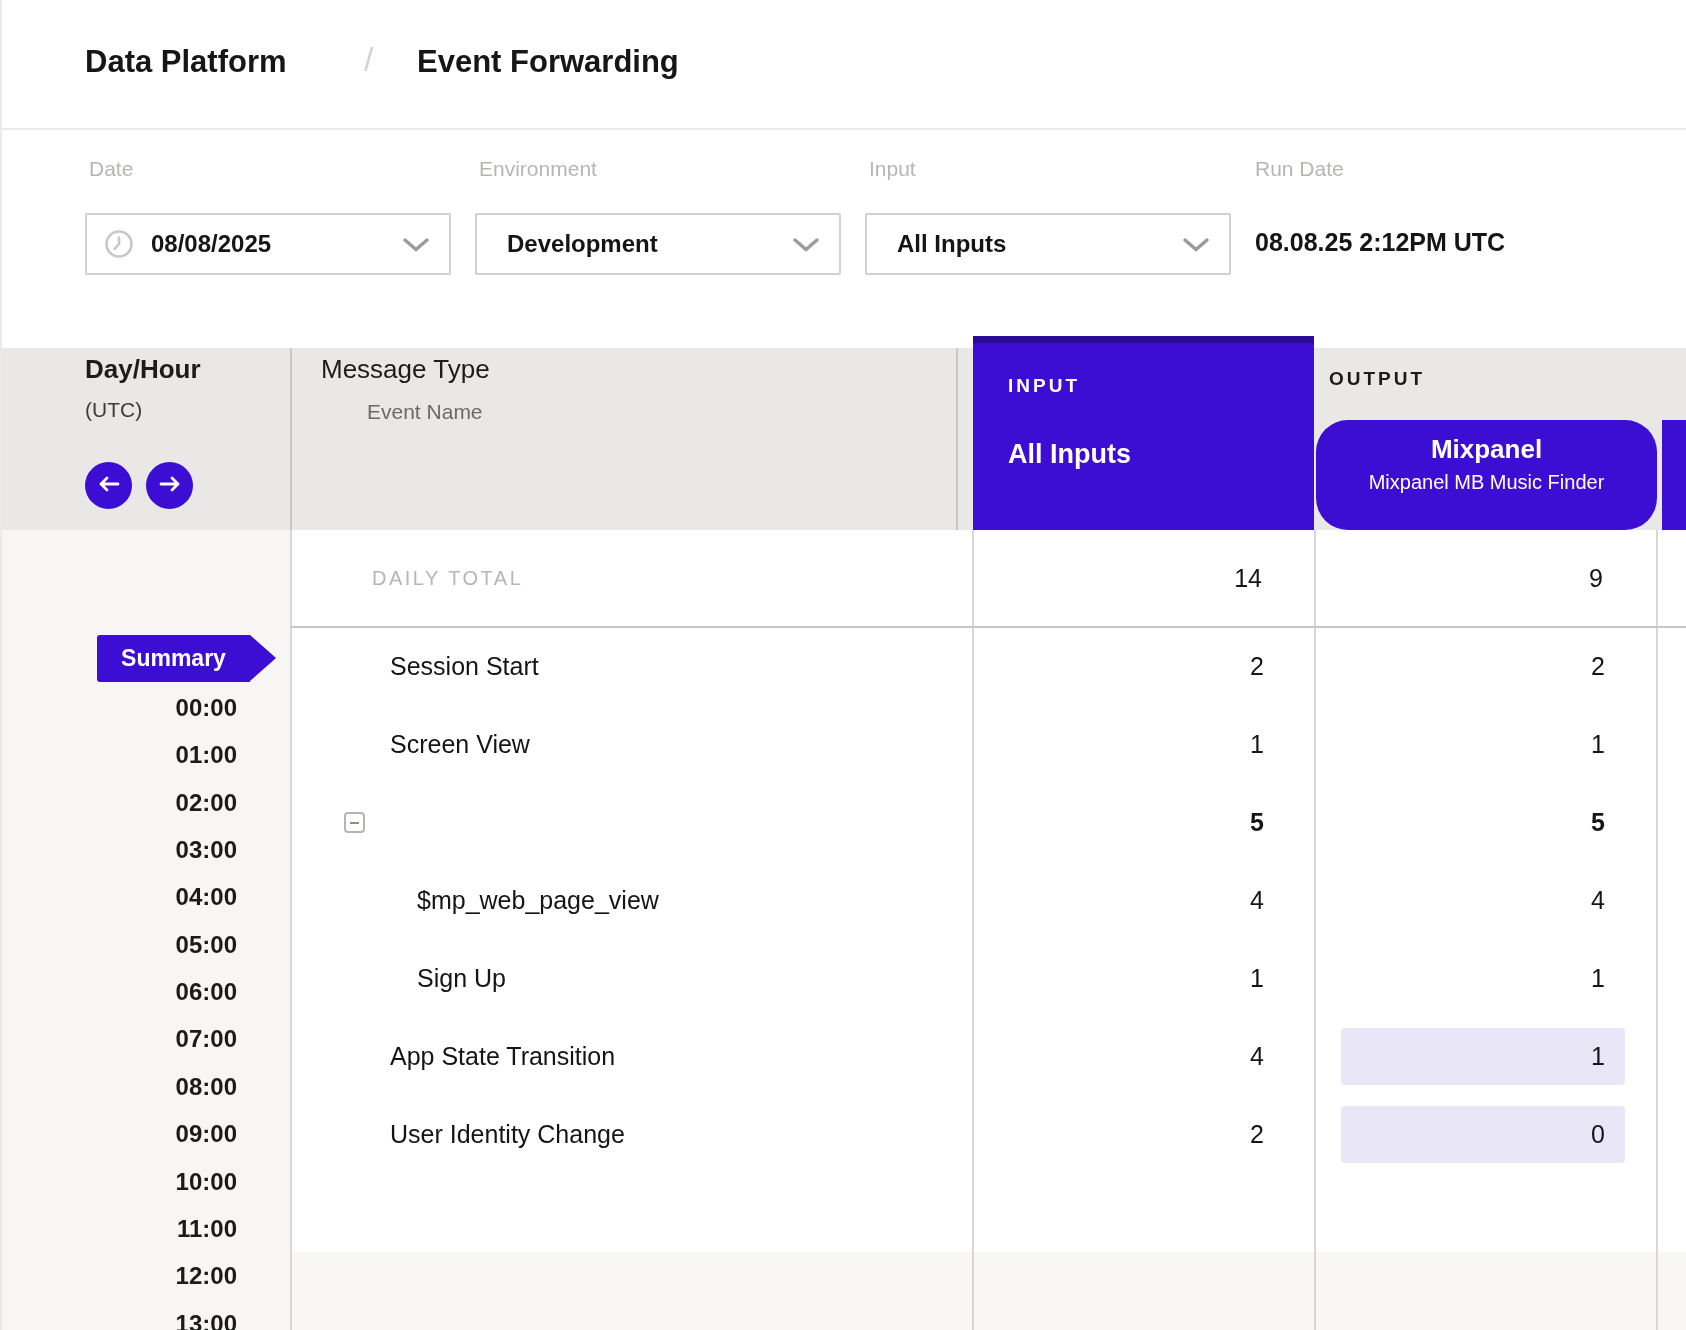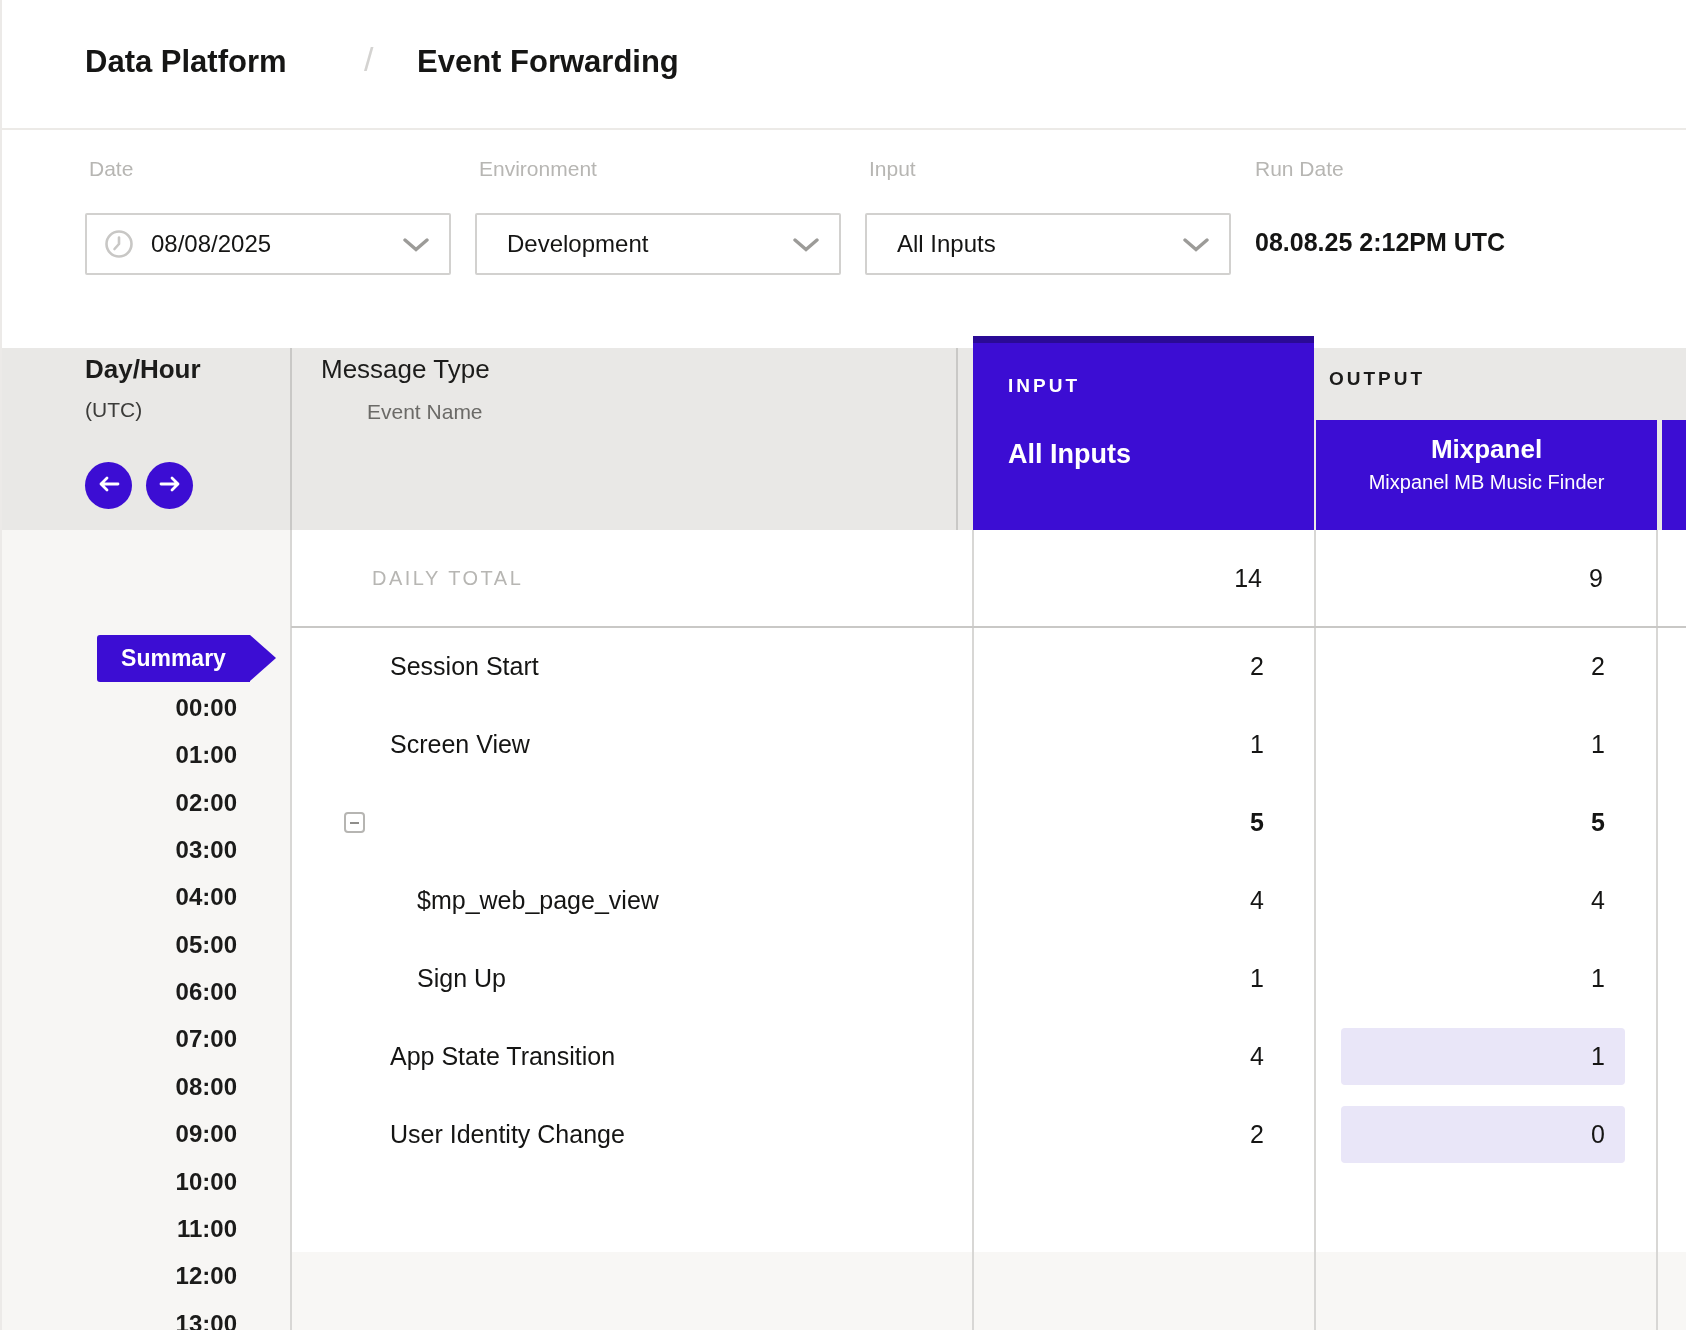--- a/index.html
+++ b/index.html
@@ -23,38 +23,38 @@
   .abs{position:absolute;}
 
   
   .crumb{top:44px;font-size:31px;font-weight:600;color:#161615;white-space:nowrap;}
   .crumb-sep{top:40px;font-size:34px;font-weight:400;color:#d4d3d1;}
   .hdr-divider{top:128px;left:0;width:1686px;height:2px;background:#eceae7;}
 
   
   .f-label{top:157px;font-size:21px;color:var(--label-gray);}
   .f-box{top:213px;width:366px;height:62px;background:#fff;border:2px solid var(--box-border);box-sizing:border-box;border-radius:2px;cursor:pointer;}
-  .f-value{position:absolute;top:0;height:46px;line-height:58px;font-size:24px;font-weight:400;color:#151514;white-space:nowrap;}
+  .f-value{position:absolute;top:0;height:46px;line-height:58px;font-size:24px;font-weight:700;color:#151514;white-space:nowrap;}
   .f-chevron{position:absolute;right:20px;top:23px;}
   .run-date{top:228px;left:1253px;font-size:25px;font-weight:700;color:#151514;white-space:nowrap;}
 
   
   .band{top:348px;left:0;width:1686px;height:182px;background:var(--band);}
   .band-divider{width:2px;background:var(--line-strong);}
   .dayhour-title{top:354px;left:83px;font-size:26px;font-weight:700;}
   .dayhour-sub{top:398px;left:83px;font-size:21px;color:#3c3c3a;}
   .nav-btn{width:47px;height:47px;border-radius:50%;background:var(--purple);top:462px;cursor:pointer;display:flex;align-items:center;justify-content:center;}
   .msgtype-title{top:354px;left:319px;font-size:26px;font-weight:400;}
   .msgtype-sub{top:400px;left:365px;font-size:21px;color:var(--mid-gray);}
   .col-head-label{font-size:19px;font-weight:700;letter-spacing:3px;}
   .input-box{top:336px;left:971px;width:341px;height:194px;background:var(--purple);border-top:7px solid var(--purple-dark);box-sizing:border-box;cursor:pointer;}
   .input-box .col-head-label{position:absolute;left:35px;top:32px;color:#fff;}
   .input-box .col-head-name{position:absolute;left:35px;top:96px;color:#fff;font-size:27px;font-weight:700;}
   .output-label{top:368px;left:1327px;color:#1b1b1a;}
-  .output-box{top:420px;left:1314px;width:341px;height:110px;background:var(--purple);color:#fff;text-align:center;cursor:pointer;}
+  .output-box{top:420px;left:1314px;width:341px;height:110px;background:var(--purple);color:#fff;text-align:center;cursor:pointer;border-radius:32px;}
   .output-name{margin-top:14px;font-size:26px;font-weight:700;}
   .output-sub{margin-top:6px;font-size:20px;}
   .output-sliver{top:420px;left:1660px;width:26px;height:110px;background:var(--purple);cursor:pointer;}
 
   
   .gutter{top:530px;left:0;width:289px;height:800px;background:var(--gutter);}
   .bottom-fill{top:1252px;left:289px;width:1397px;height:78px;background:var(--bottomfill);}
   .v-line{width:2px;background:var(--line-soft);}
   .h-line{height:2px;background:var(--line-strong);}
 

